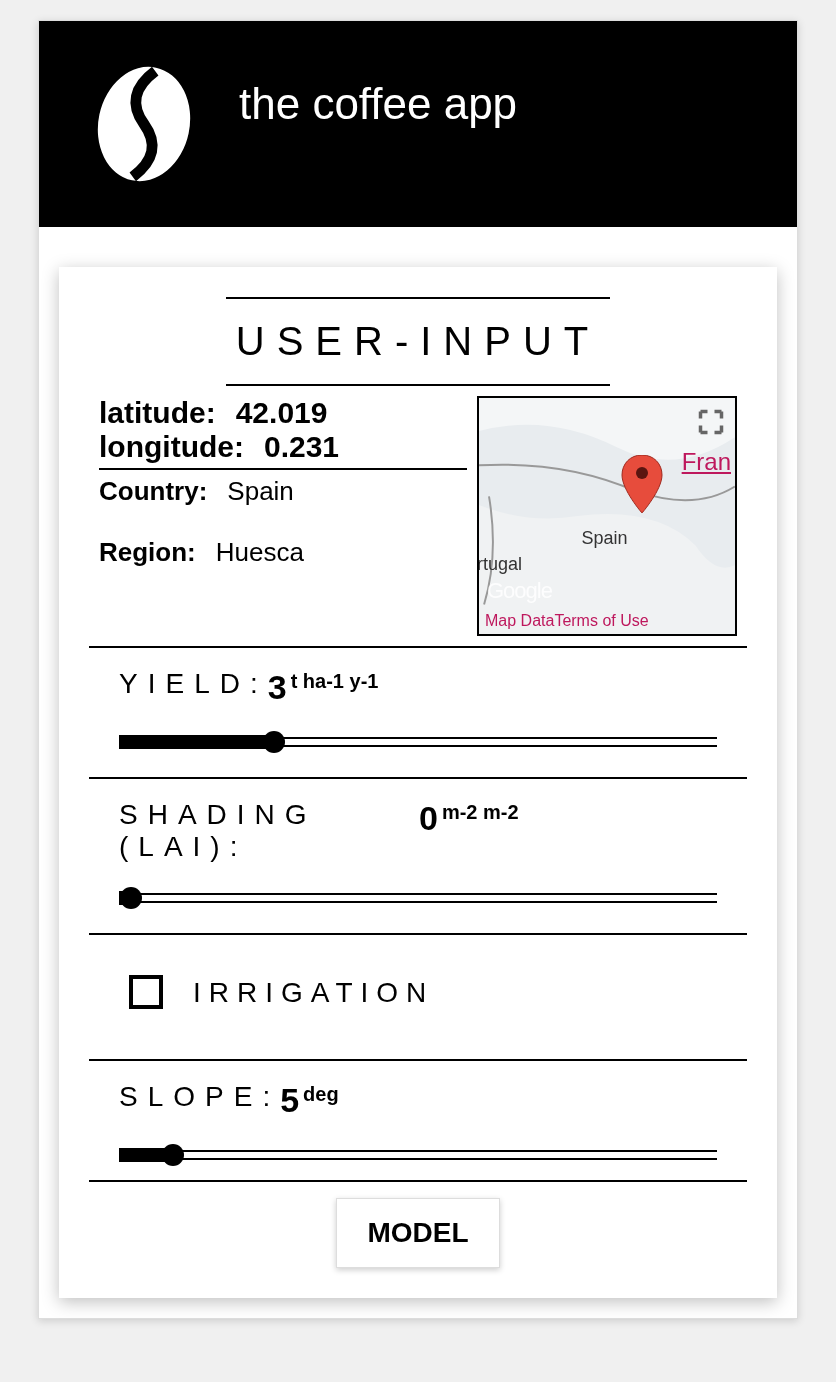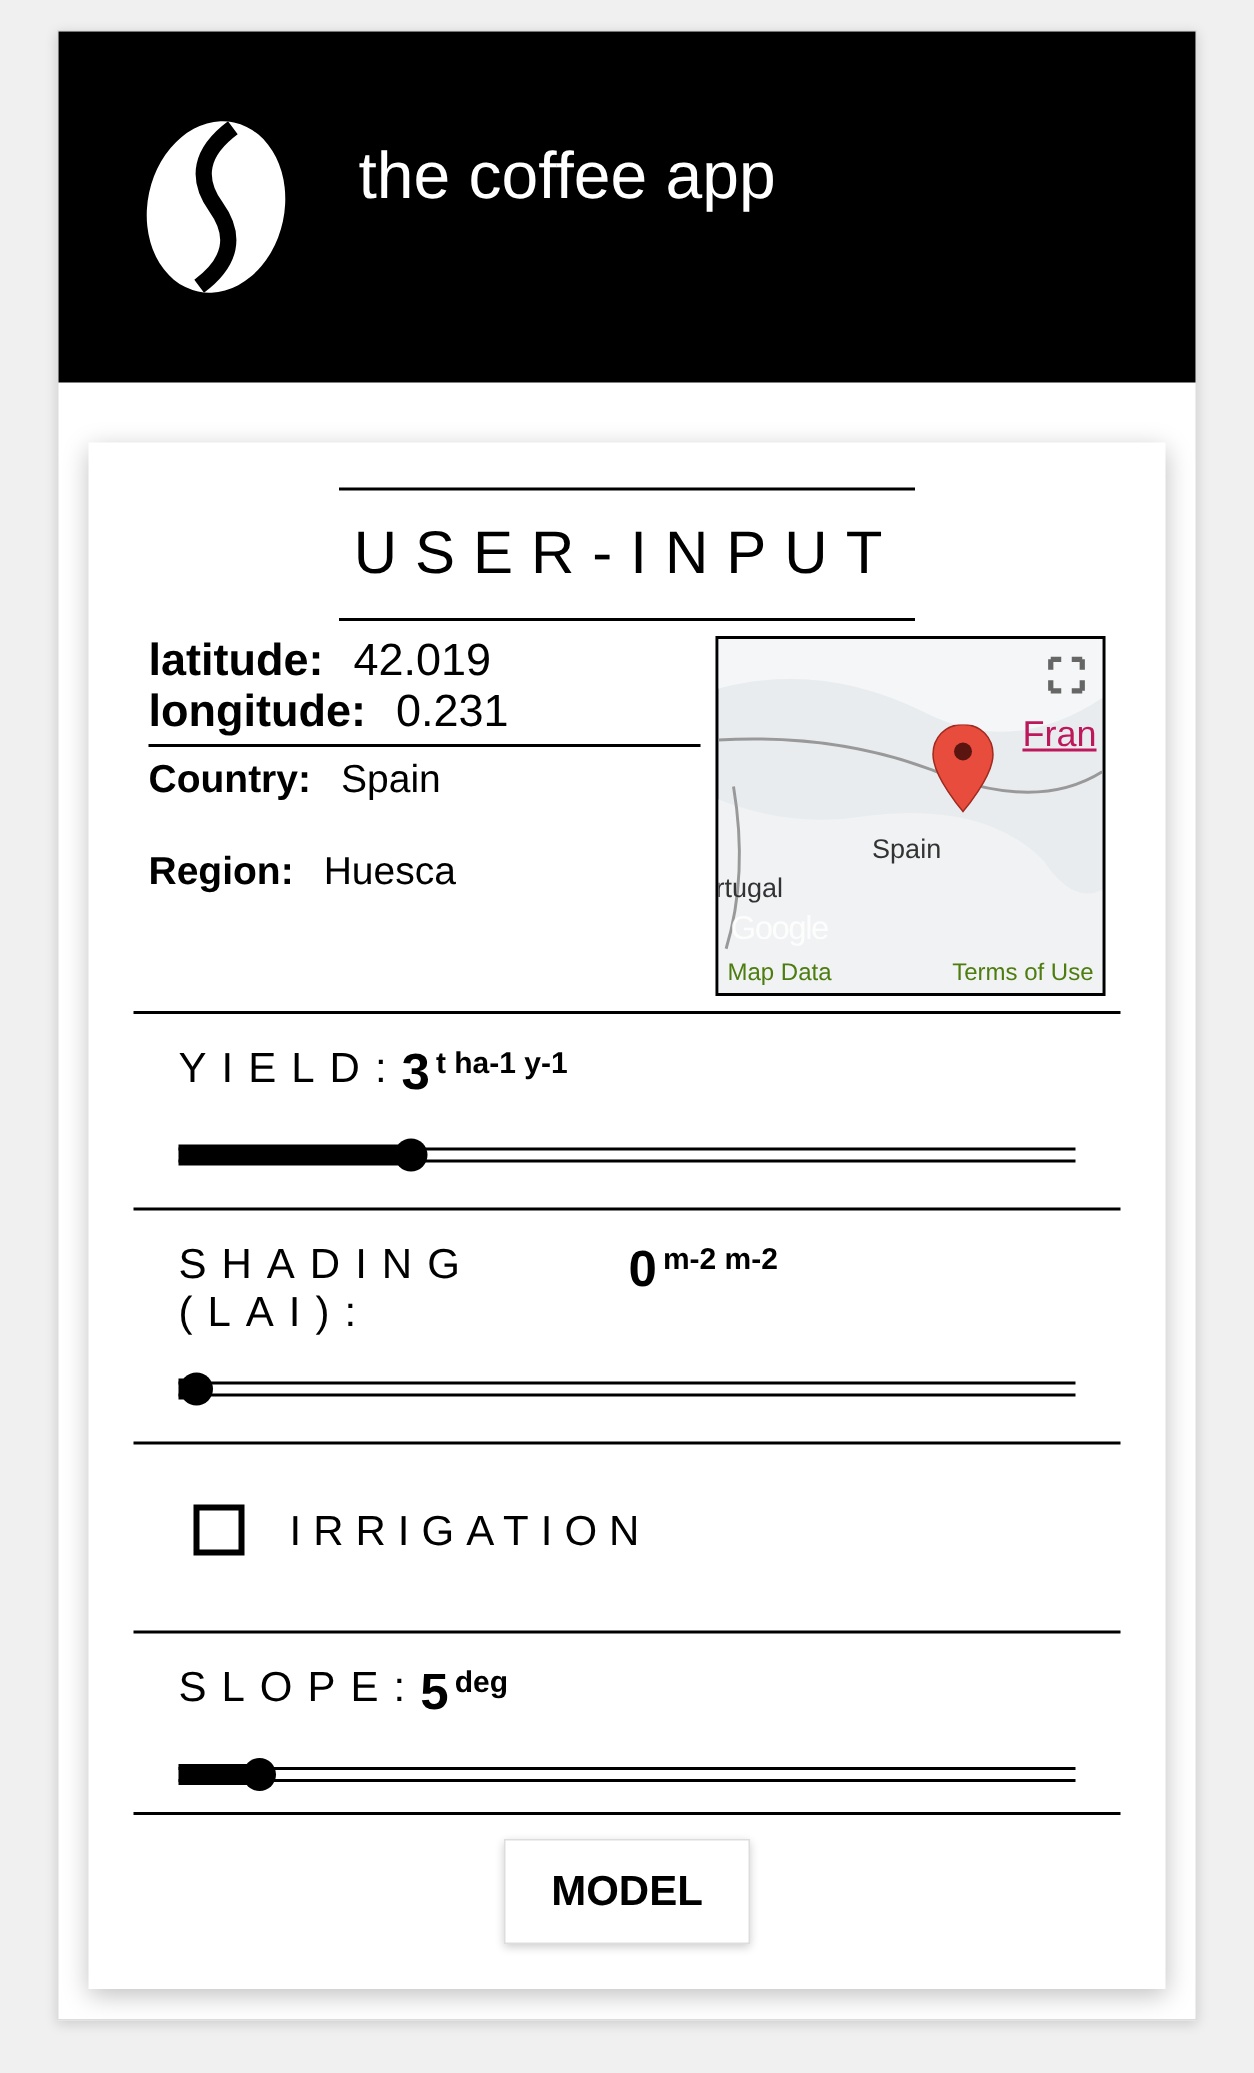--- a/index.html
+++ b/index.html
@@ -15,21 +15,21 @@
       border: 1px solid #ddd;
       box-shadow: 0 2px 8px rgba(0,0,0,0.15);
     }
     .header {
       background: #000;
       color: #fff;
       padding: 30px 40px;
       display: flex;
       align-items: center;
       gap: 30px;
-      height: 234px;
+      height: 206px;
     }
     .logo-wrap {
       width: 130px;
       height: 130px;
       display: flex;
       align-items: center;
       justify-content: center;
     }
     .app-title {
       font-size: 44px;
@@ -62,21 +62,21 @@
     .coords {
       flex: 1;
       font-size: 30px;
     }
     .coord-line {
       display: flex;
       gap: 20px;
       align-items: baseline;
     }
     .coord-label { font-weight: 700; }
-    .coord-val { font-weight: 400; }
+    .coord-val { font-weight: 700; }
     .coords hr {
       border: none;
       border-top: 2px solid #000;
       margin: 4px 0;
     }
     .meta-line {
       display: flex;
       gap: 20px;
       align-items: baseline;
       font-size: 26px;
@@ -136,24 +136,23 @@
       font-weight: 500;
       color: rgba(255,255,255,0.85);
       letter-spacing: -1px;
     }
     .map-footer {
       position: absolute;
       bottom: 4px;
       left: 0;
       right: 0;
       display: flex;
-      justify-content: space-between;
       padding: 0 6px;
       font-size: 16px;
-      color: #4d7c0f;
+      color: #be185d;
     }
     .section {
       border-top: 2px solid #000;
       padding: 20px 30px;
       margin-top: 10px;
     }
     .section-head {
       display: flex;
       justify-content: flex-start;
       align-items: flex-start;

